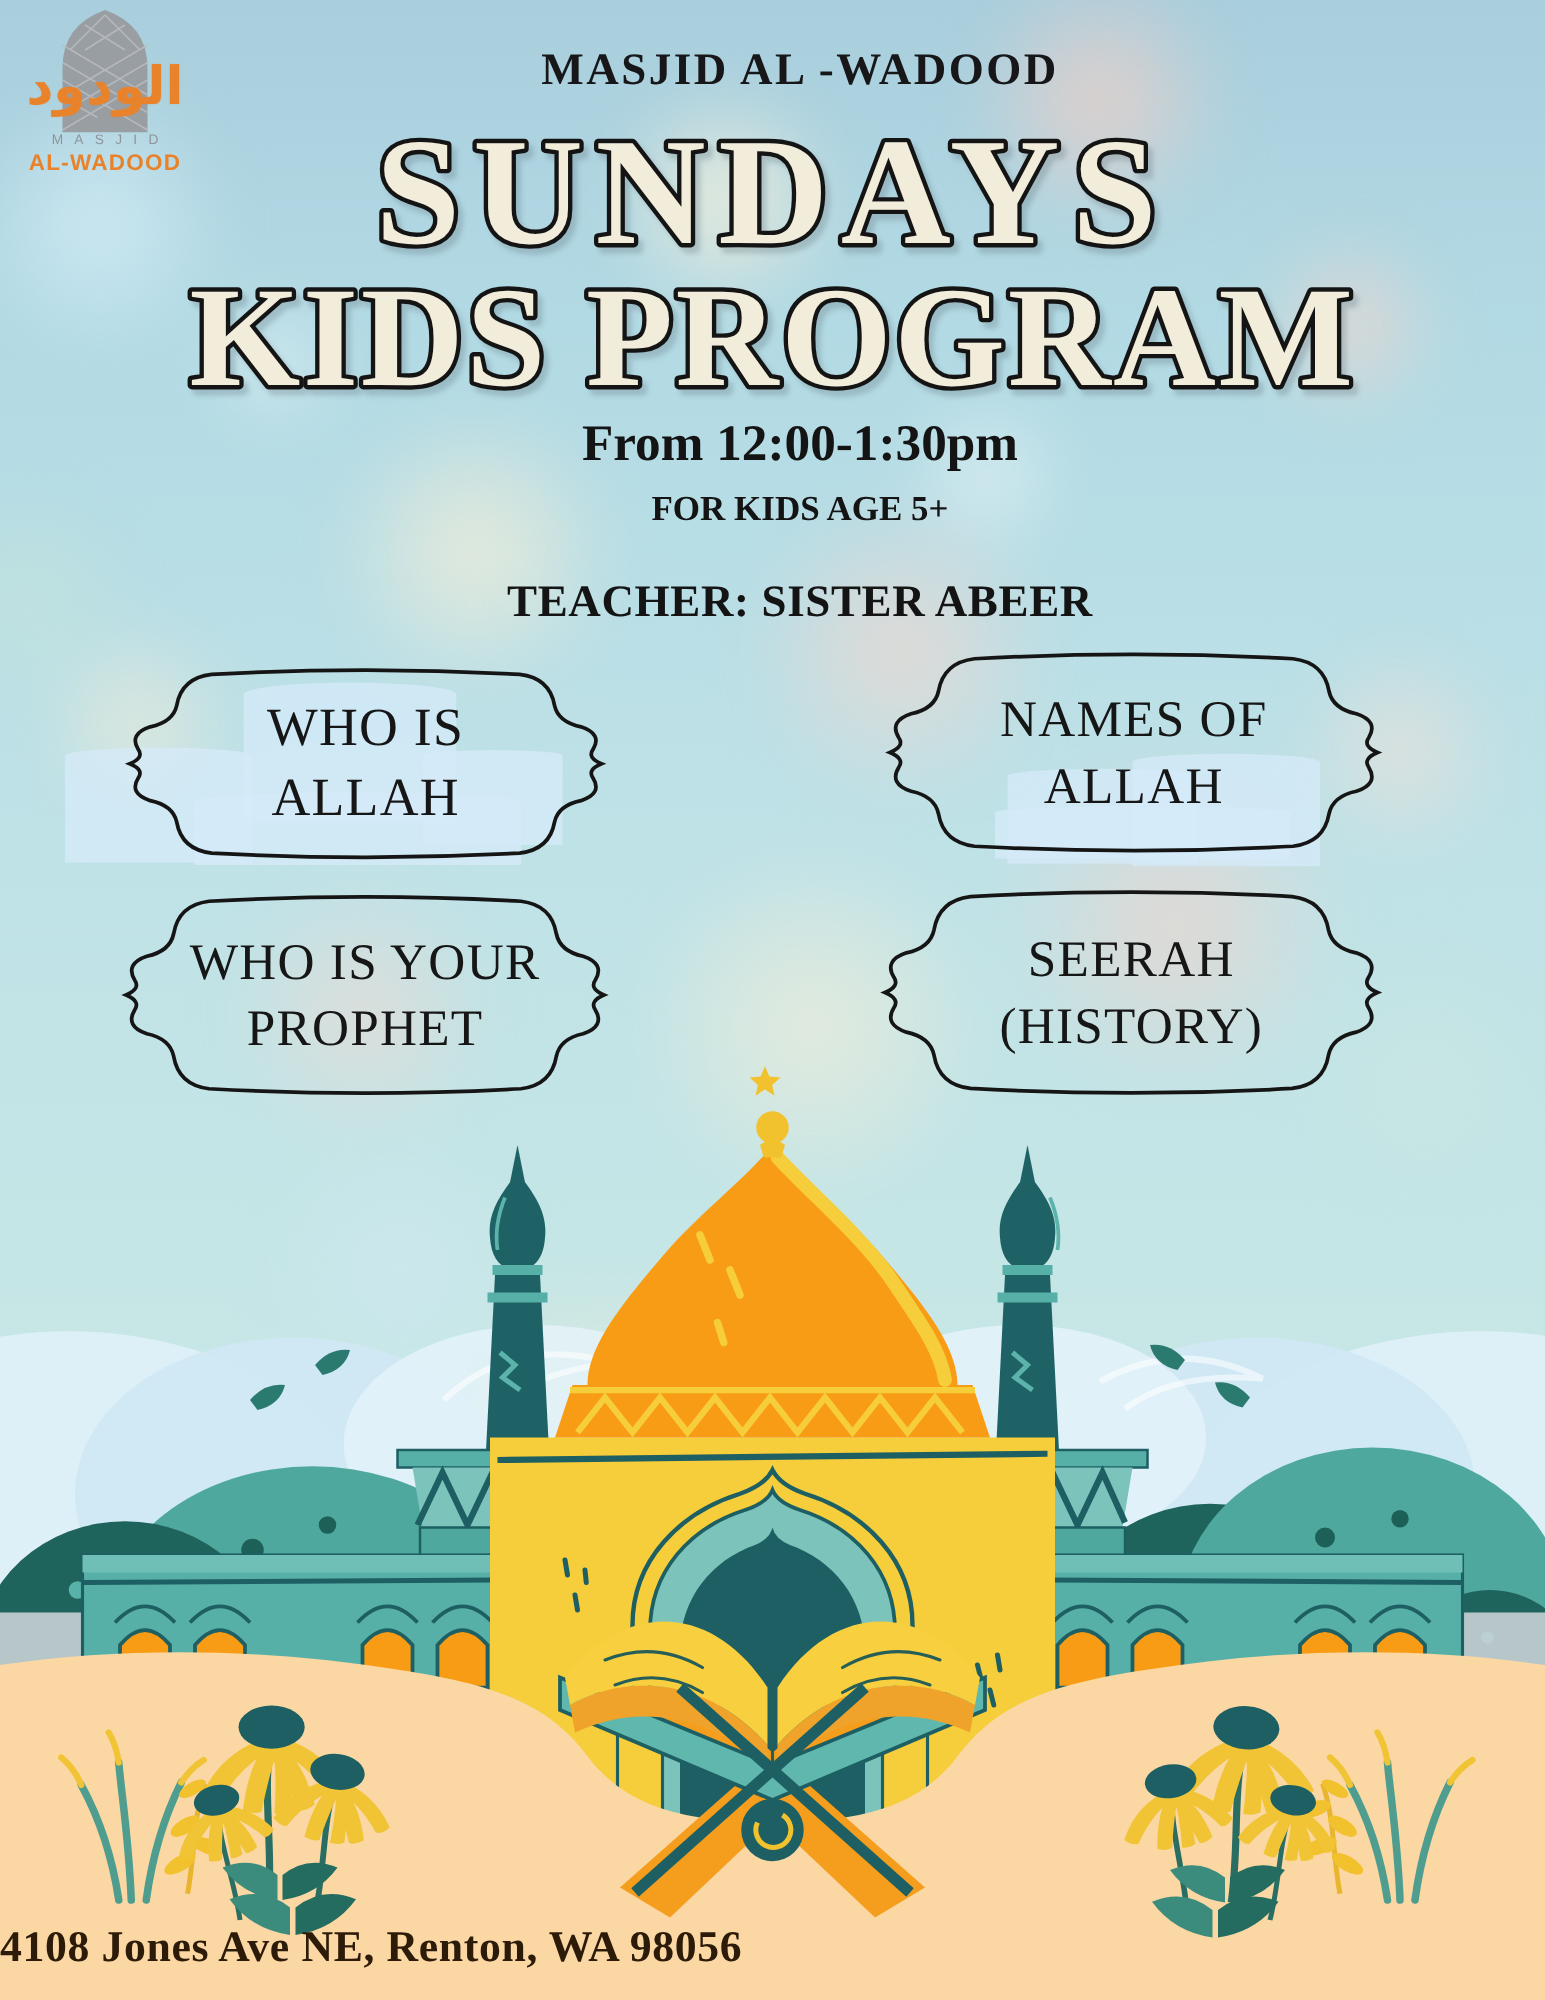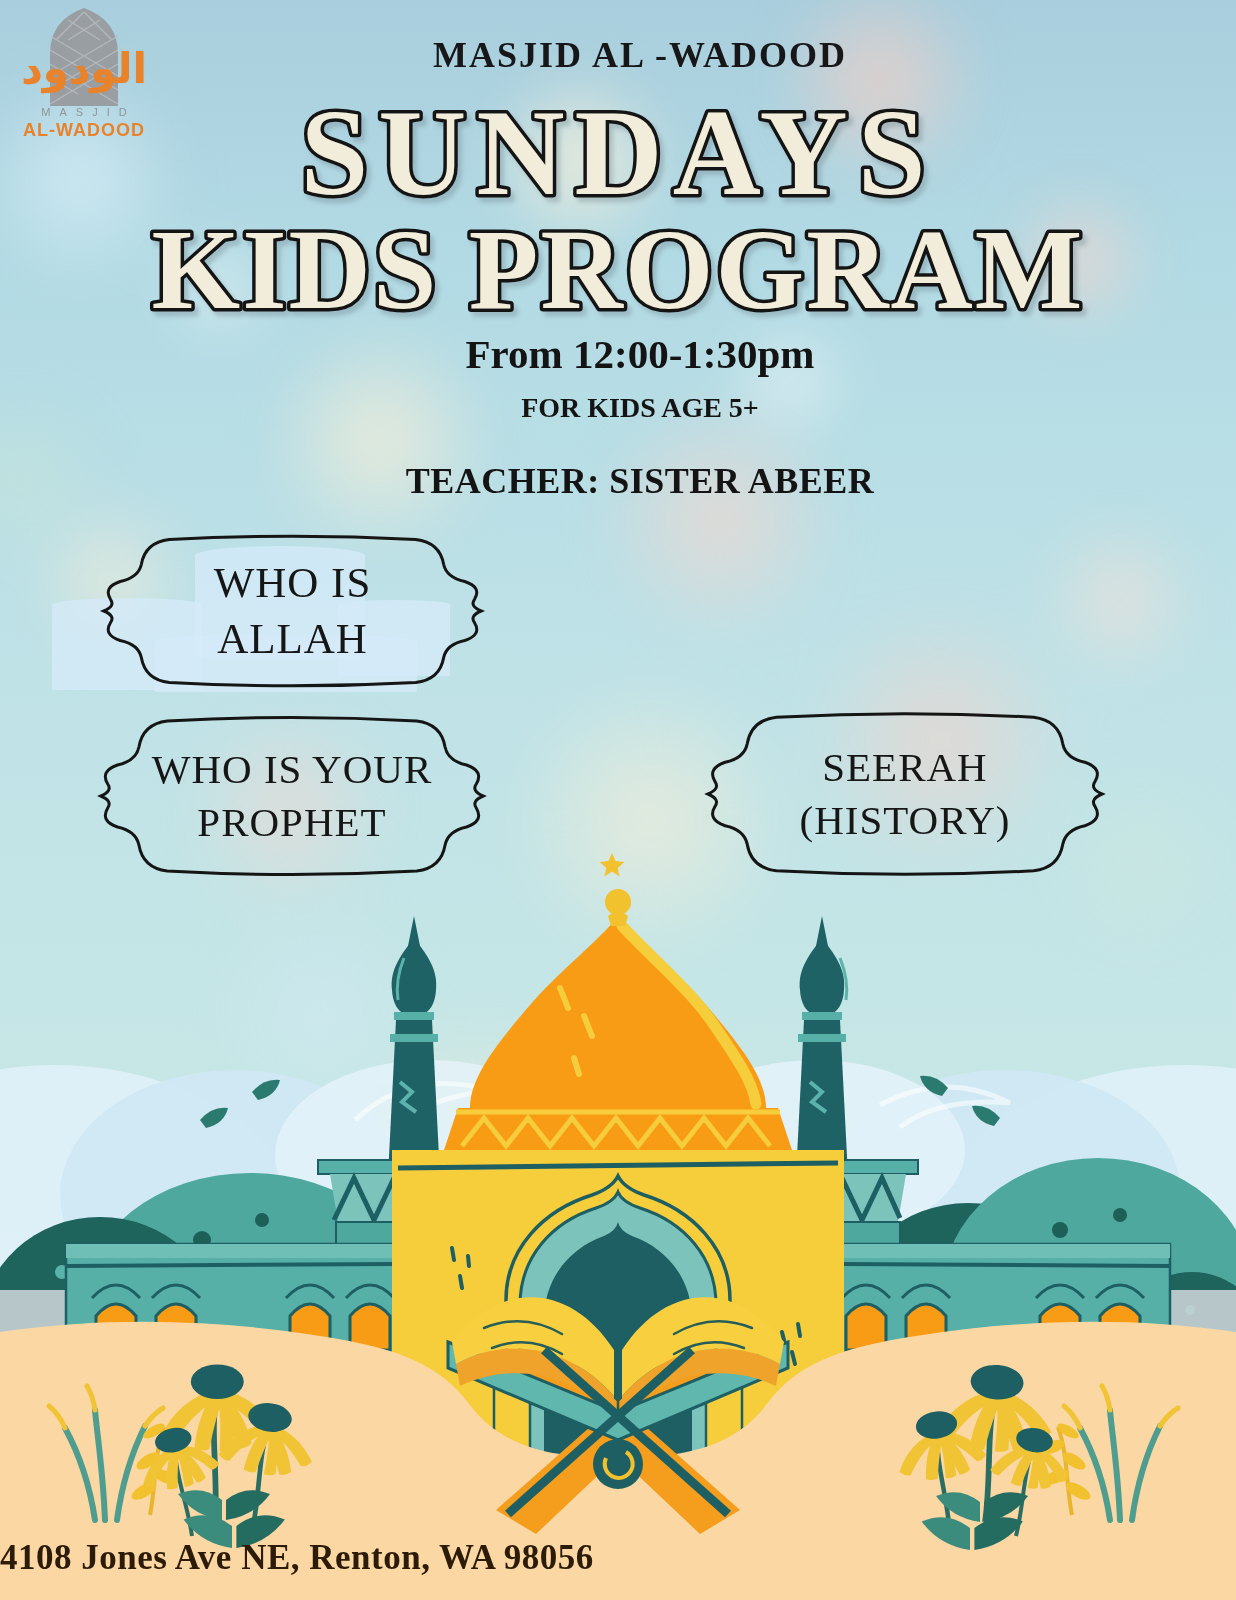--- a/index.html
+++ b/index.html
@@ -98,20 +98,29 @@
     <div class="cloud" style="left:95px;top:16px;width:170px;height:112px;"></div>
     <div class="cloud" style="left:-48px;top:68px;width:150px;height:92px;"></div>
     <div class="cloud" style="left:55px;top:104px;width:262px;height:58px;"></div>
     <div class="cloud" style="left:238px;top:70px;width:112px;height:76px;"></div>
     <svg class="topic-frame" viewBox="0 0 400 170" preserveAspectRatio="none">
       <path d="M72 10 Q200 3 328 10 Q353 13 357 36 Q360 50 379 54 Q397 60 389 73 Q384 80 396 85 Q384 90 389 97 Q397 110 379 116 Q360 120 357 134 Q353 157 328 160 Q200 167 72 160 Q47 157 43 134 Q40 120 21 116 Q3 110 11 97 Q16 90 4 85 Q16 80 11 73 Q3 60 21 54 Q40 50 43 36 Q47 13 72 10 Z" fill="none" stroke="#151515" stroke-width="3" vector-effect="non-scaling-stroke"></path>
     </svg>
     <div class="topic-label" style="font-size:43px;">WHO IS ALLAH</div>
   </div>
 
+  <div class="topic-box box-2">
+    <div class="cloud" style="left:98px;top:98px;width:152px;height:76px;"></div>
+    <div class="cloud" style="left:198px;top:86px;width:150px;height:90px;"></div>
+    <div class="cloud" style="left:88px;top:128px;width:236px;height:42px;"></div>
+    <svg class="topic-frame" viewBox="0 0 400 170" preserveAspectRatio="none">
+      <path d="M72 10 Q200 3 328 10 Q353 13 357 36 Q360 50 379 54 Q397 60 389 73 Q384 80 396 85 Q384 90 389 97 Q397 110 379 116 Q360 120 357 134 Q353 157 328 160 Q200 167 72 160 Q47 157 43 134 Q40 120 21 116 Q3 110 11 97 Q16 90 4 85 Q16 80 11 73 Q3 60 21 54 Q40 50 43 36 Q47 13 72 10 Z" fill="none" stroke="#151515" stroke-width="3" vector-effect="non-scaling-stroke"></path>
+    </svg>
+    <div class="topic-label">NAMES OF ALLAH</div>
+  </div>
 
   <div class="topic-box box-4">
     <svg class="topic-frame" viewBox="0 0 400 170" preserveAspectRatio="none">
       <path d="M72 10 Q200 3 328 10 Q353 13 357 36 Q360 50 379 54 Q397 60 389 73 Q384 80 396 85 Q384 90 389 97 Q397 110 379 116 Q360 120 357 134 Q353 157 328 160 Q200 167 72 160 Q47 157 43 134 Q40 120 21 116 Q3 110 11 97 Q16 90 4 85 Q16 80 11 73 Q3 60 21 54 Q40 50 43 36 Q47 13 72 10 Z" fill="none" stroke="#151515" stroke-width="3" vector-effect="non-scaling-stroke"></path>
     </svg>
     <div class="topic-label">SEERAH (HISTORY)</div>
   </div>
 
   <div class="topic-box box-3">
     <svg class="topic-frame" viewBox="0 0 400 170" preserveAspectRatio="none">

